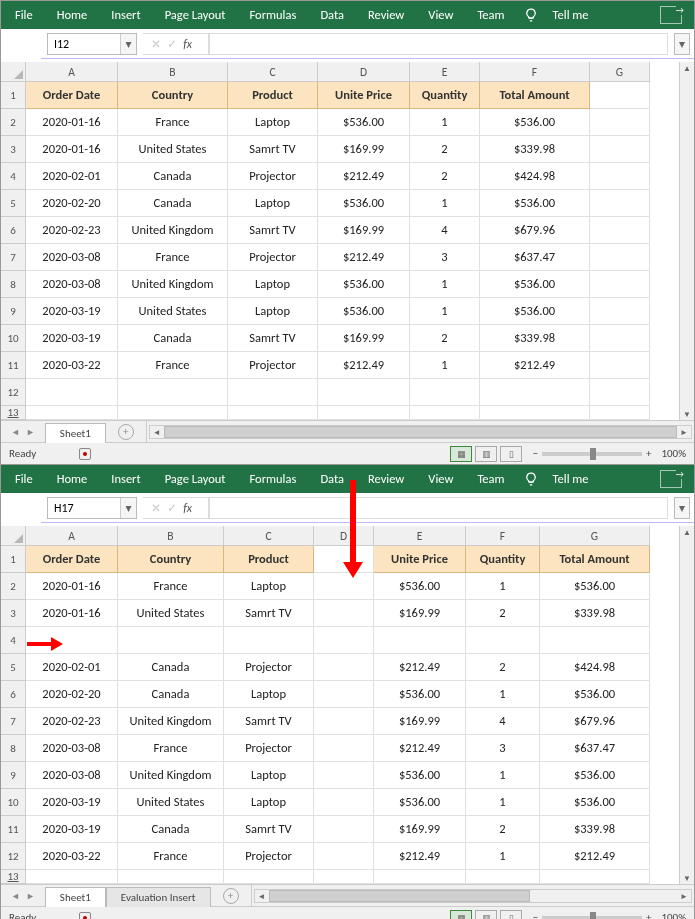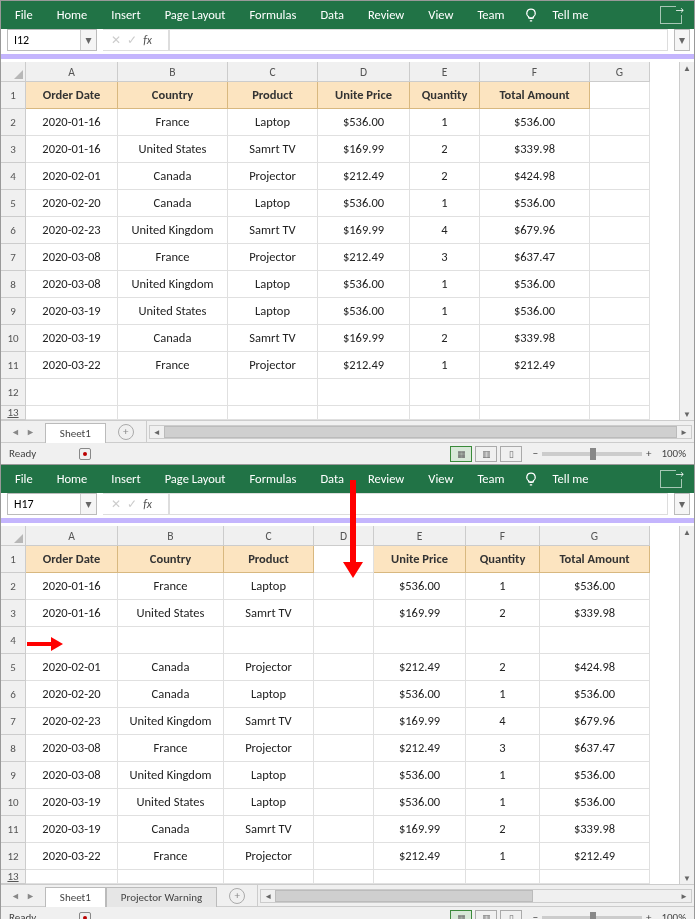--- a/index.html
+++ b/index.html
@@ -54,23 +54,25 @@
     position: absolute;
     top: -3px;
     right: -3px;
     color: #fff;
     font-size: 9px;
     background:#217346;
   }
   
   .formula-bar {
     display: flex;
+    align-items: center;
     height: 30px;
-    border-bottom: 5px solid #c4b5fd;
+    border-bottom: 1px solid #c4b5fd;
     background:#fff;
+    margin-left:40px;
   }
   .name-box {
     width: 90px;
     height: 22px;
     border: 1px solid #bbb;
     margin: 0 6px;
     display: flex;
     align-items: center;
   }
   .name-box-text {
@@ -761,21 +763,21 @@
     <div class="vscroll"></div>
   </div>
 
   <div class="tabs-bar">
     <div class="tab-nav">
         <span>◄</span>
         <span>►</span>
       </div>
     <div id="tabs-bot" style="display:flex">
         <div class="sheet-tab">Sheet1</div>
-        <div class="sheet-tab inactive">Projector Warning</div>
+        <div class="sheet-tab inactive">Evaluation Insert</div>
       </div>
     <span class="add-sheet">+</span>
     <div class="hscroll-area">
       <div class="hscroll">
         <span class="hscroll-btn">◄</span>
         <div class="hscroll-thumb" style="width:60%"></div>
         <div style="flex:1"></div>
         <span class="hscroll-btn">►</span>
       </div>
     </div>

